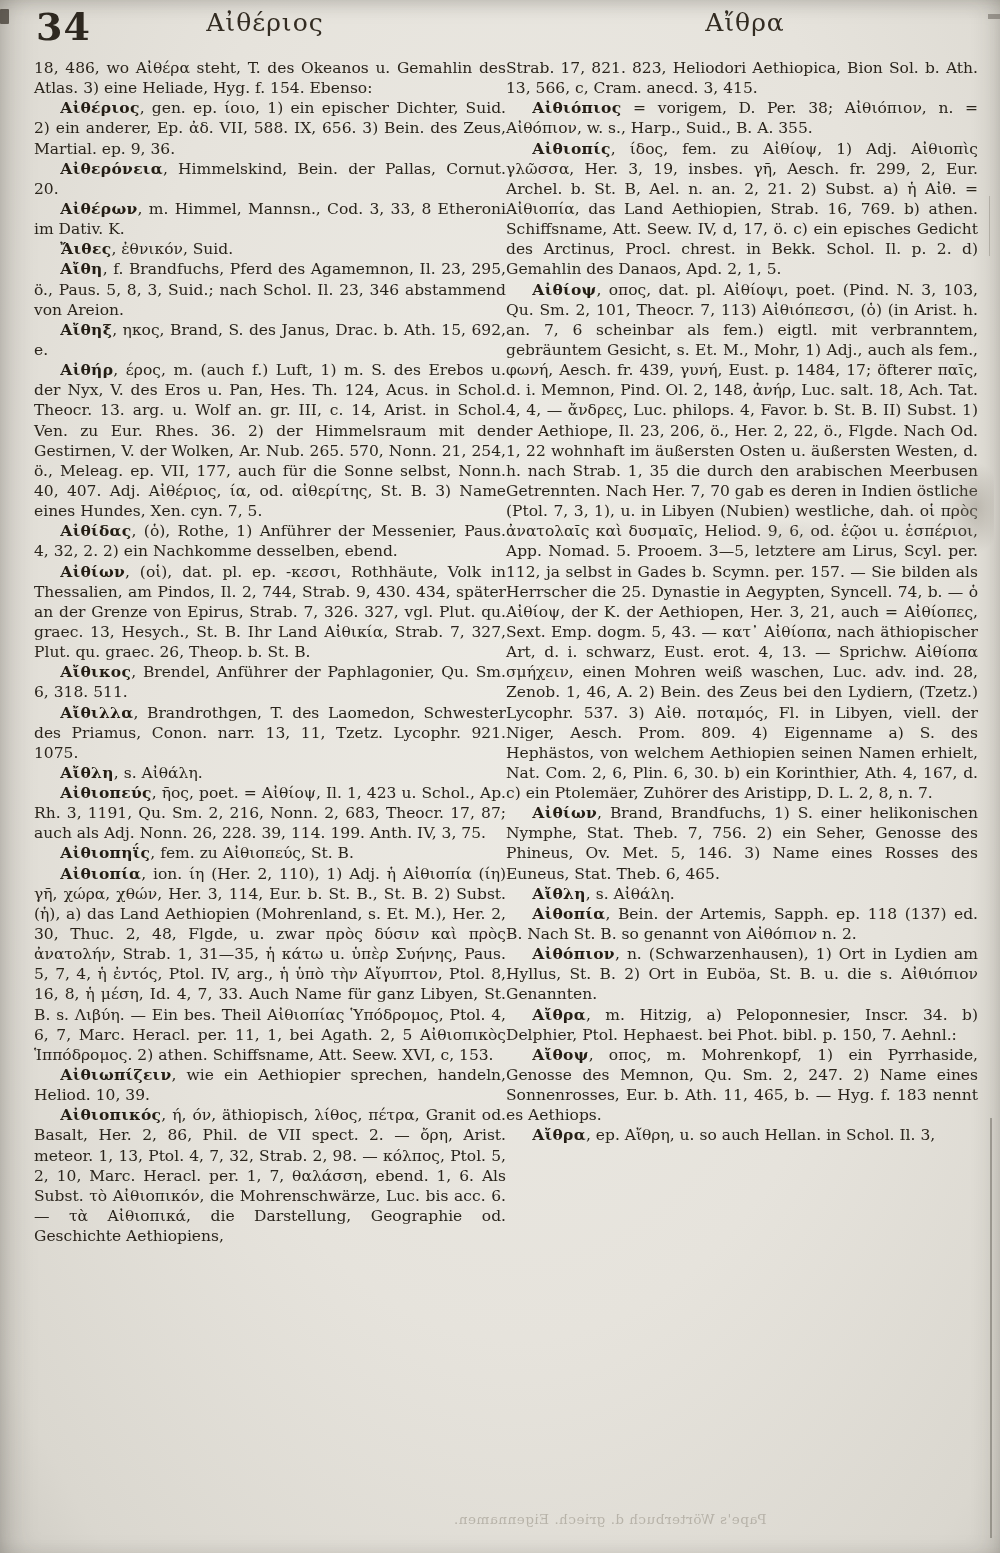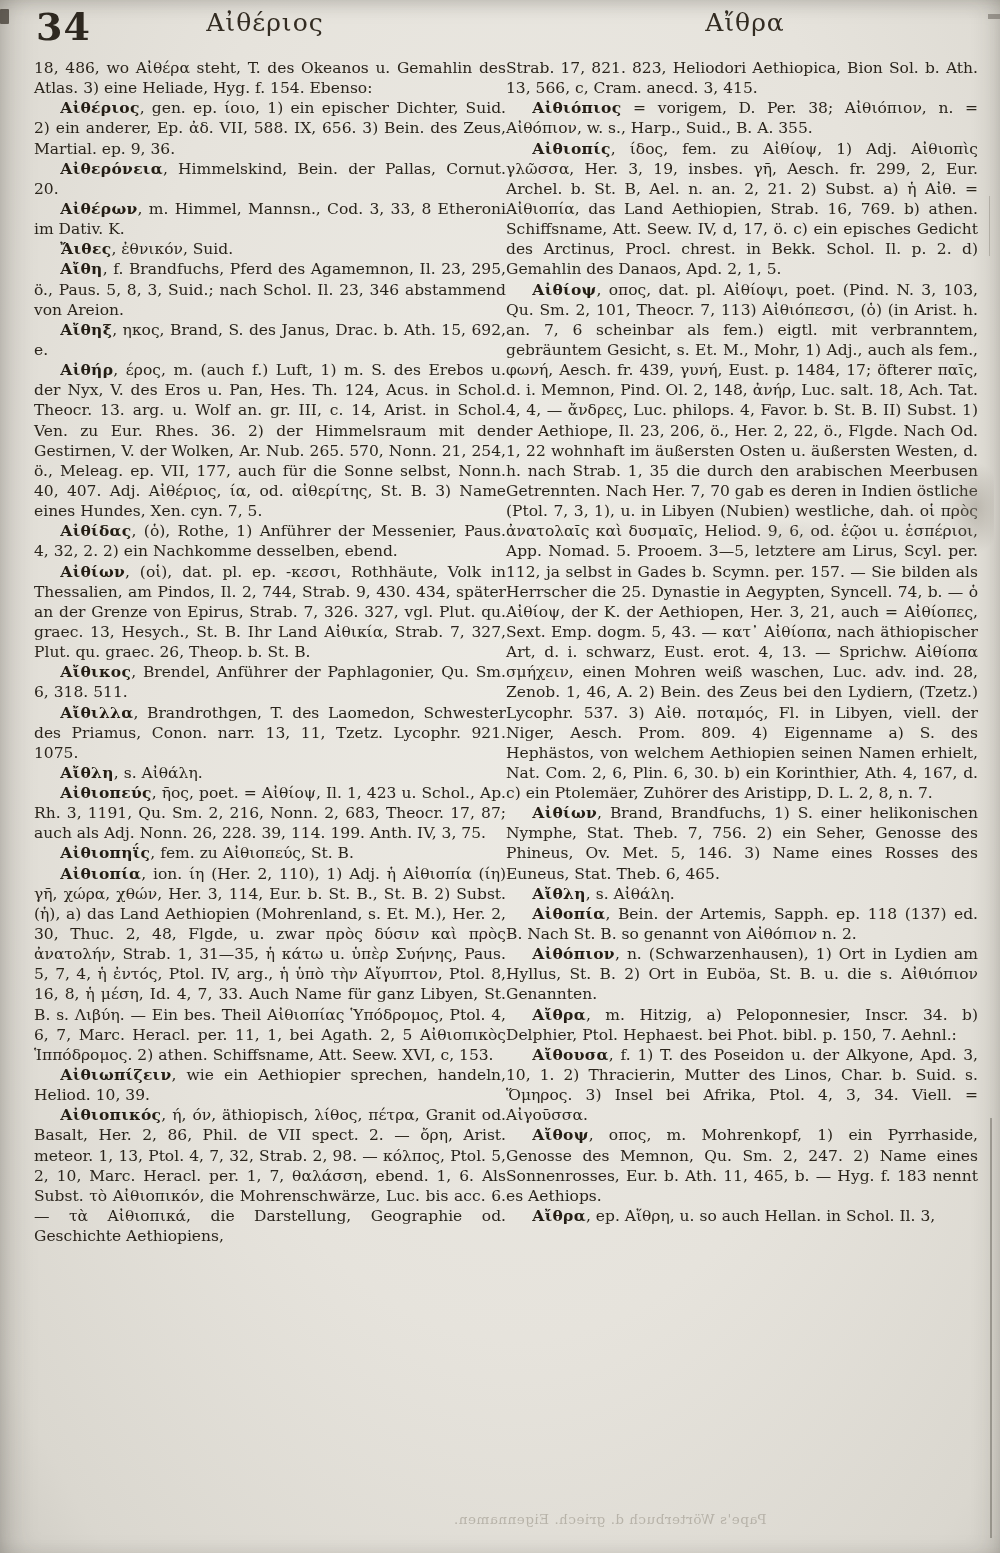--- a/index.html
+++ b/index.html
@@ -92,21 +92,20 @@
     <div class="col" id="col-right">
         <p class="entry cont">Strab. 17, 821. 823, Heliodori Aethiopica, Bion Sol. b. Ath. 13, 566, c, Cram. anecd. 3, 415.</p>
         <p class="entry"><b class="lemma">Αἰθιόπιος</b> = vorigem, D. Per. 38; Αἰθιόπιον, n. = Αἰθόπιον, w. s., Harp., Suid., B. A. 355.</p>
         <p class="entry"><b class="lemma">Αἰθιοπίς</b>, ίδος, fem. zu Αἰθίοψ, 1) Adj. Αἰθιοπὶς γλῶσσα, Her. 3, 19, insbes. γῆ, Aesch. fr. 299, 2, Eur. Archel. b. St. B, Ael. n. an. 2, 21. 2) Subst. a) ἡ Αἰθ. = Αἰθιοπία, das Land Aethiopien, Strab. 16, 769. b) athen. Schiffsname, Att. Seew. IV, d, 17, ö. c) ein episches Gedicht des Arctinus, Procl. chrest. in Bekk. Schol. Il. p. 2. d) Gemahlin des Danaos, Apd. 2, 1, 5.</p>
         <p class="entry"><b class="lemma">Αἰθίοψ</b>, οπος, dat. pl. Αἰθίοψι, poet. (Pind. N. 3, 103, Qu. Sm. 2, 101, Theocr. 7, 113) Αἰθιόπεσσι, (ὁ) (in Arist. h. an. 7, 6 scheinbar als fem.) eigtl. mit verbranntem, gebräuntem Gesicht, s. Et. M., Mohr, 1) Adj., auch als fem., φωνή, Aesch. fr. 439, γυνή, Eust. p. 1484, 17; öfterer παῖς, d. i. Memnon, Pind. Ol. 2, 148, ἀνήρ, Luc. salt. 18, Ach. Tat. 4, 4, — ἄνδρες, Luc. philops. 4, Favor. b. St. B. II) Subst. 1) der Aethiope, Il. 23, 206, ö., Her. 2, 22, ö., Flgde. Nach Od. 1, 22 wohnhaft im äußersten Osten u. äußersten Westen, d. h. nach Strab. 1, 35 die durch den arabischen Meerbusen Getrennten. Nach Her. 7, 70 gab es deren in Indien östliche (Ptol. 7, 3, 1), u. in Libyen (Nubien) westliche, dah. οἱ πρὸς ἀνατολαῖς καὶ δυσμαῖς, Heliod. 9, 6, od. ἑῷοι u. ἑσπέριοι, App. Nomad. 5. Prooem. 3—5, letztere am Lirus, Scyl. per. 112, ja selbst in Gades b. Scymn. per. 157. — Sie bilden als Herrscher die 25. Dynastie in Aegypten, Syncell. 74, b. — ὁ Αἰθίοψ, der K. der Aethiopen, Her. 3, 21, auch = Αἰθίοπες, Sext. Emp. dogm. 5, 43. — κατ᾽ Αἰθίοπα, nach äthiopischer Art, d. i. schwarz, Eust. erot. 4, 13. — Sprichw. Αἰθίοπα σμήχειν, einen Mohren weiß waschen, Luc. adv. ind. 28, Zenob. 1, 46, A. 2) Bein. des Zeus bei den Lydiern, (Tzetz.) Lycophr. 537. 3) Αἰθ. ποταμός, Fl. in Libyen, viell. der Niger, Aesch. Prom. 809. 4) Eigenname a) S. des Hephästos, von welchem Aethiopien seinen Namen erhielt, Nat. Com. 2, 6, Plin. 6, 30. b) ein Korinthier, Ath. 4, 167, d. c) ein Ptolemäer, Zuhörer des Aristipp, D. L. 2, 8, n. 7.</p>
         <p class="entry"><b class="lemma">Αἰθίων</b>, Brand, Brandfuchs, 1) S. einer helikonischen Nymphe, Stat. Theb. 7, 756. 2) ein Seher, Genosse des Phineus, Ov. Met. 5, 146. 3) Name eines Rosses des Euneus, Stat. Theb. 6, 465.</p>
         <p class="entry"><b class="lemma">Αἴθλη</b>, s. Αἰθάλη.</p>
         <p class="entry"><b class="lemma">Αἰθοπία</b>, Bein. der Artemis, Sapph. ep. 118 (137) ed. B. Nach St. B. so genannt von Αἰθόπιον n. 2.</p>
         <p class="entry"><b class="lemma">Αἰθόπιον</b>, n. (Schwarzenhausen), 1) Ort in Lydien am Hyllus, St. B. 2) Ort in Euböa, St. B. u. die s. Αἰθιόπιον Genannten.</p>
         <p class="entry"><b class="lemma">Αἴθρα</b>, m. Hitzig, a) Peloponnesier, Inscr. 34. b) Delphier, Ptol. Hephaest. bei Phot. bibl. p. 150, 7. Aehnl.:</p>
-        <p class="entry"><b class="lemma">Αἴθουσα</b>, f. 1) T. des Poseidon u. der Alkyone, Apd. 3, 10, 1. 2) Thracierin, Mutter des Linos, Char. b. Suid. s. Ὅμηρος. 3) Insel bei Afrika, Ptol. 4, 3, 34. Viell. = Αἰγοῦσσα.</p>
         <p class="entry"><b class="lemma">Αἴθοψ</b>, οπος, m. Mohrenkopf, 1) ein Pyrrhaside, Genosse des Memnon, Qu. Sm. 2, 247. 2) Name eines Sonnenrosses, Eur. b. Ath. 11, 465, b. — Hyg. f. 183 nennt es Aethiops.</p>
         <p class="entry"><b class="lemma">Αἴθρα</b>, ep. Αἴθρη, u. so auch Hellan. in Schol. Il. 3,</p>
       </div>
   </div>
 
   <div class="bleed-through">Pape's Wörterbuch d. griech. Eigennamen.</div>
 
   <div class="artifact mark-topleft"></div>
   <div class="artifact mark-topright"></div>
   <div class="artifact rule-right"></div>

